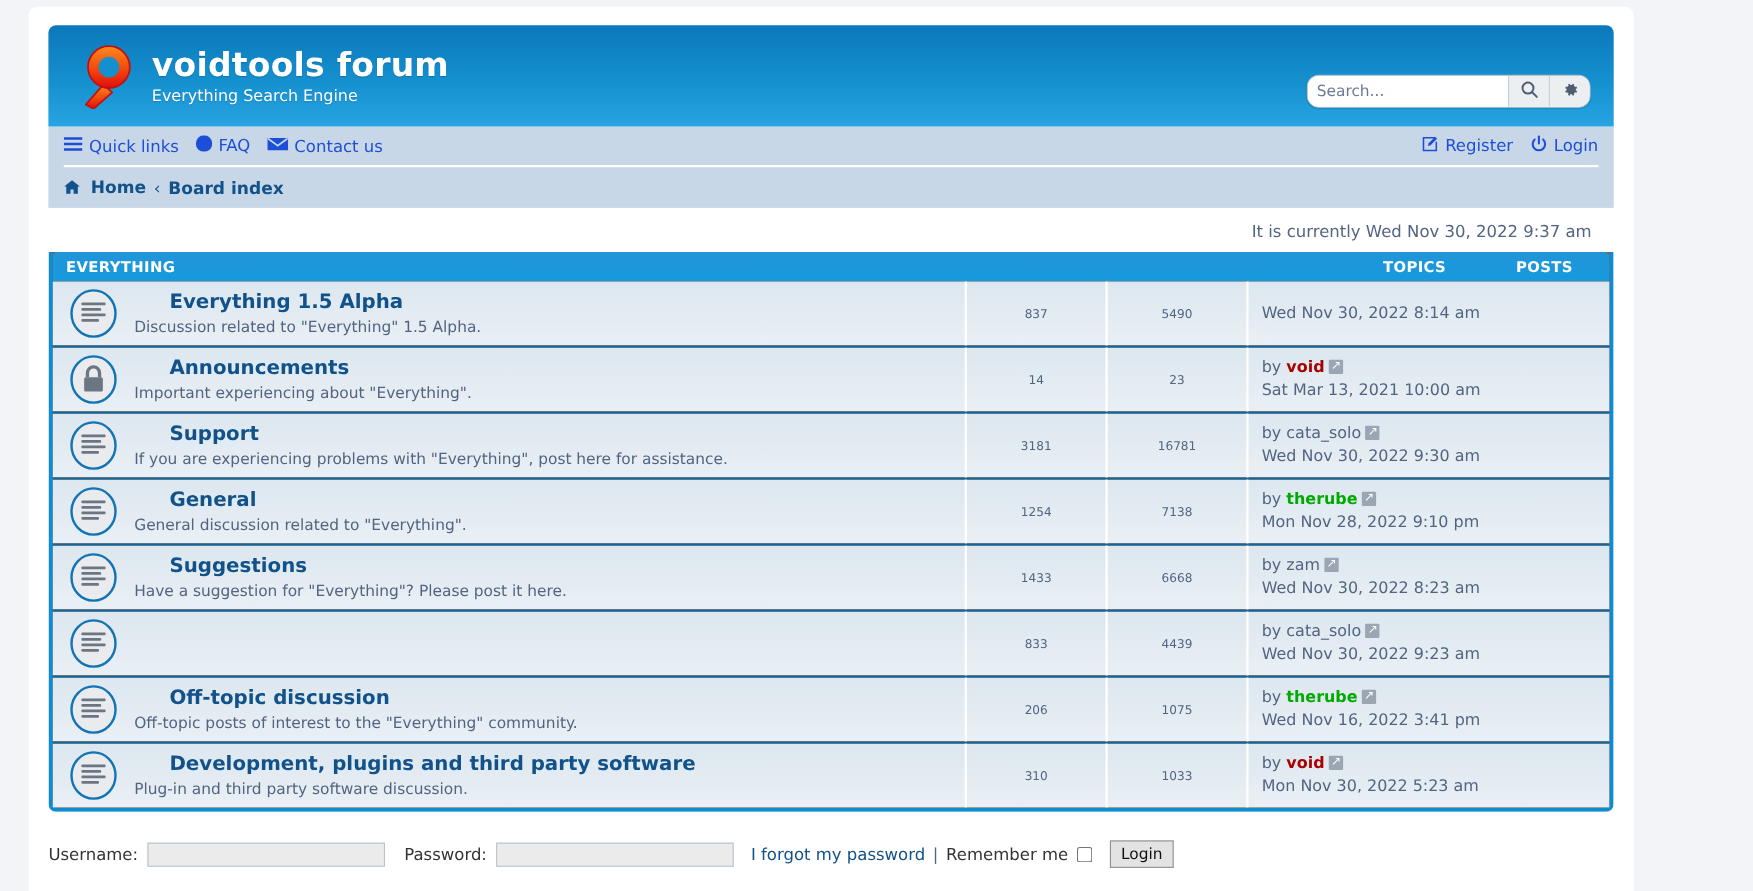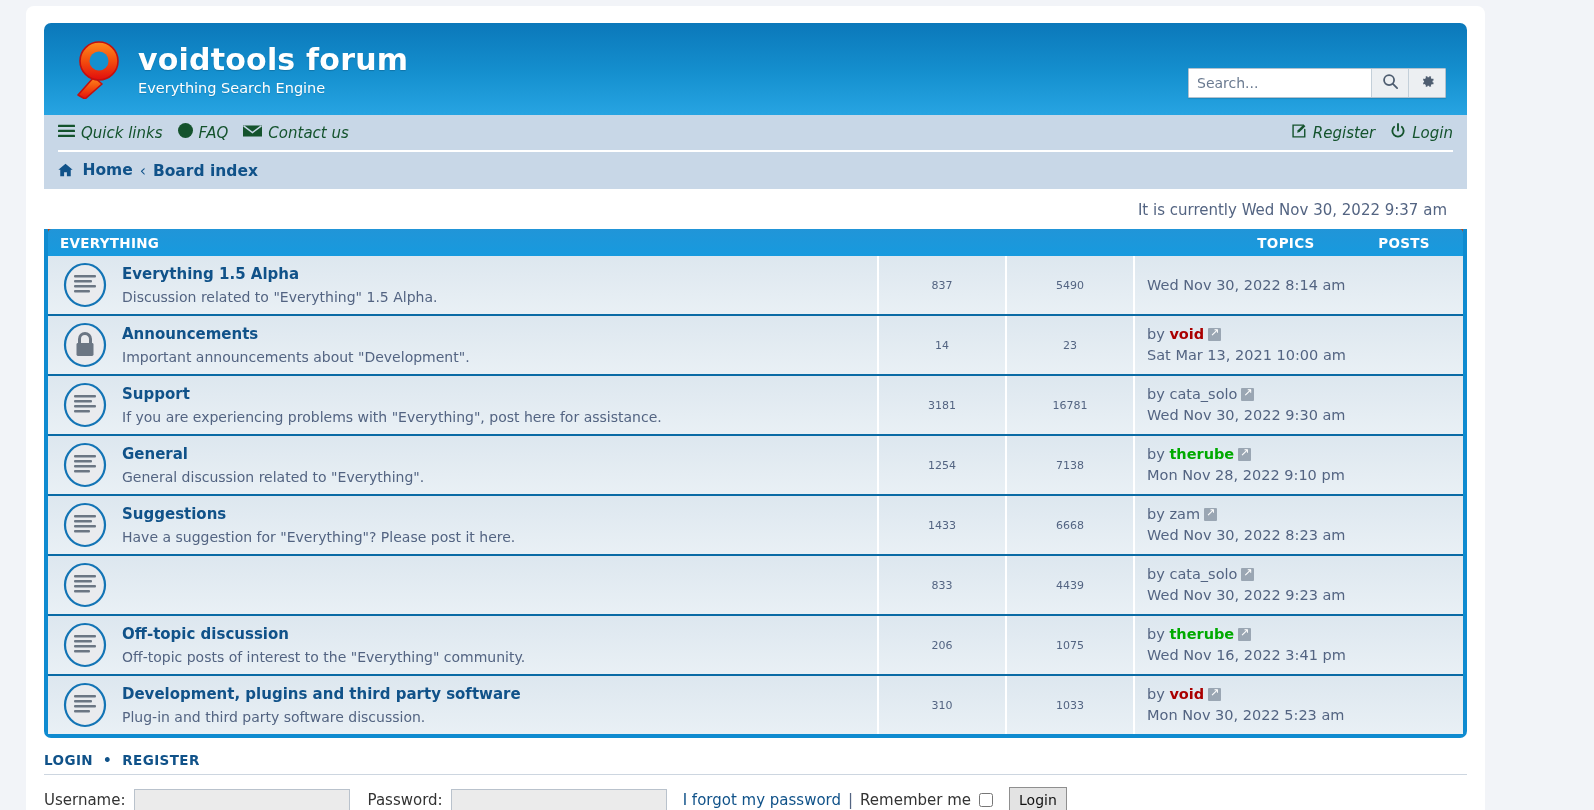--- a/index.html
+++ b/index.html
@@ -36,21 +36,21 @@
   .site-title {
     font-size: 30px; font-weight: bold; letter-spacing: .2px;
     line-height: 1.1; text-shadow: 0 1px 1px rgba(0,0,0,.18);
   }
   .site-desc { font-size: 14.5px; margin-top: 4px; text-shadow: 0 1px 1px rgba(0,0,0,.15); }
 
   .search-box {
     position: absolute; right: 21px; top: 45px;
     display: flex; align-items: stretch;
     border: 1px solid #b4c2ce;
-    border-radius: 1px; overflow: hidden;
+    border-radius: 11px; overflow: hidden;
     background: #fff;
     box-shadow: 0 1px 1px rgba(0,0,0,.12);
   }
   .search-input {
     width: 182px; height: 28px;
     border: 0; outline: 0; padding: 0 8px;
     font-size: 14px; color: #536482;
     font-family: "DejaVu Sans", sans-serif;
     background: #fff;
   }
@@ -71,22 +71,22 @@
   }
   .navrow {
     display: flex; align-items: center;
     height: 37px;
     font-size: 15px;
     color: #105289;
   }
   .navrow.top { border-bottom: 2px solid #ffffff; }
   .navlinks { display: flex; align-items: center; gap: 15px; }
   .navlink {
-    display: flex; align-items: center; gap: 6px;
-    color: #14532d; text-decoration: none; cursor: pointer; font-style: italic;
+    display: flex; gap: 6px;
+    color: #1d4ed8; text-decoration: none; cursor: pointer;
   }
   .navright { margin-left: auto; display: flex; align-items: center; gap: 15px; }
   .crumbs { display: flex; align-items: center; gap: 7px; font-weight: bold; color: #105289; font-size: 15.5px; }
   .crumb-sep { font-weight: normal; color: #105289; }
   .crumb { color: #105289; text-decoration: none; cursor: pointer; }
 
   
   .time-row {
     text-align: right;
     font-size: 15px;
@@ -124,22 +124,22 @@
     min-height: 54px;
   }
   .frow:first-of-type { border-top: 0; }
   .fcell-title {
     flex: 1; display: flex; align-items: center;
     padding: 6px 10px 6px 14px;
   }
   .ficon { width: 46px; height: 46px; flex: none; margin-right: 14px; }
   .ftexts { }
   .fname {
-    font-size: 15px; font-weight: bold; color: #105289;
-    text-decoration: none; cursor: pointer; line-height: 1.3;
+    font-size: 18px; font-weight: bold; color: #105289;
+    text-decoration: none; cursor: pointer; line-height: 1.3; margin-left: 32px;
   }
   .fdesc { font-size: 14px; color: #536482; margin-top: 3px; line-height: 1.3; }
 
   .fcell-num {
     width: 128px;
     display: flex; align-items: center; justify-content: center;
     font-size: 11px; color: #536482;
     border-left: 2px solid #ffffff;
   }
   .fcell-last {
@@ -348,21 +348,21 @@
               <div>Wed Nov 30, 2022 8:14 am</div>
             </div>
           </div>
           <div class="frow">
             <div class="fcell-title">
               <span class="ficon"><svg viewBox="0 0 46 46" width="46" height="46">
                   <ellipse cx="23" cy="23" rx="20" ry="21" fill="#e9ebee" stroke="#1274b5" stroke-width="2.2"></ellipse>
                   <path d="M17.5 21v-4a5.5 5.5 0 0 1 11 0v4" fill="none" stroke="#6b7683" stroke-width="3"></path>
                   <rect x="14.5" y="21" width="17" height="13" rx="1.4" fill="#6b7683"></rect>
                 </svg></span>
-              <div class="ftexts"><a class="fname">Announcements</a><div class="fdesc">Important announcements about "Development".</div></div>
+              <div class="ftexts"><a class="fname">Announcements</a><div class="fdesc">Important experiencing about "Everything".</div></div>
             </div>
             <div class="fcell-num">14</div>
             <div class="fcell-num">23</div>
             <div class="fcell-last">
               <div><span>by</span> <a class="author admin">void</a><span class="jump"></span></div>
               <div>Sat Mar 13, 2021 10:00 am</div>
             </div>
           </div>
           <div class="frow">
             <div class="fcell-title">
@@ -468,25 +468,20 @@
             <div class="fcell-num">1033</div>
             <div class="fcell-last">
               <div><span>by</span> <a class="author admin">void</a><span class="jump"></span></div>
               <div>Mon Nov 30, 2022 5:23 am</div>
             </div>
           </div>
         </div>
     </div>
 
     <div class="loginbox">
-      <div class="login-head">
-        <a>LOGIN</a>
-        <span style="margin:0 5px;">•</span>
-        <a>REGISTER</a>
-      </div>
       <div class="login-row">
         <span class="lbl">Username:</span>
         <input class="tinput" type="text" style="">
         <span class="spacer-lg"></span>
         <span class="lbl">Password:</span>
         <input class="tinput" type="password" style="">
         <a class="forgot">I forgot my password</a>
         <span class="pipe">|</span>
         <span class="remember">Remember me</span>
         <input class="cbox" type="checkbox" style="">

